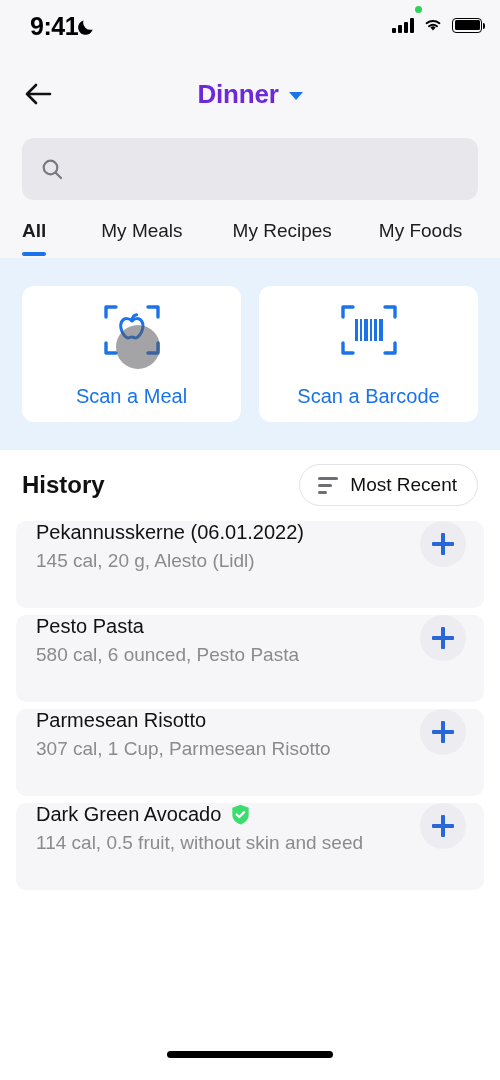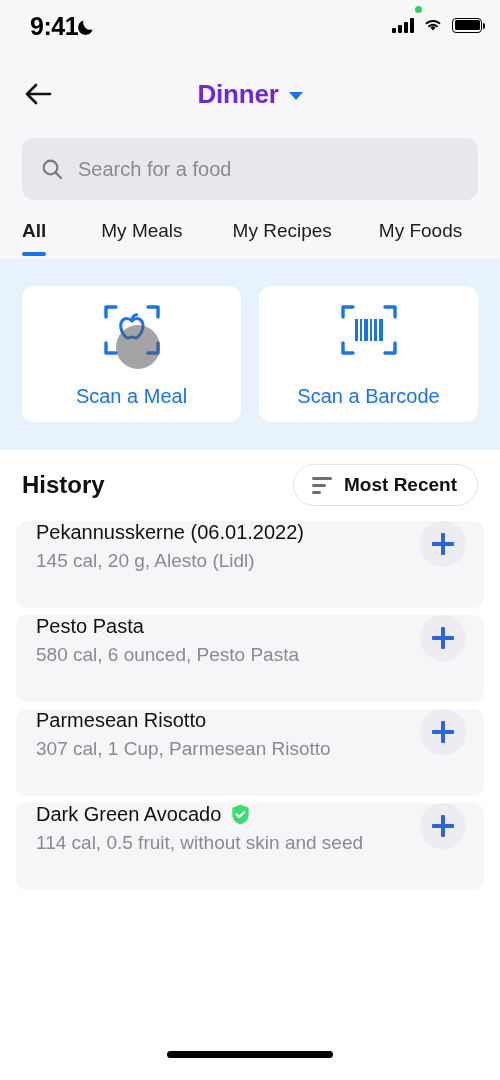--- a/index.html
+++ b/index.html
@@ -124,21 +124,21 @@
   
   .history-header {
     position: absolute; top: 455px; left: 0; width: 500px; height: 60px;
     display: flex; align-items: center; justify-content: space-between;
     padding: 0 22px;
   }
   .history-title { font-size: 24px; font-weight: bold; color: #111; }
   .sort-pill {
     height: 42px; border: 1.5px solid #e2e2e7; border-radius: 21px;
     background: #fff; display: flex; align-items: center; gap: 12px;
-    padding: 0 20px 0 18px; cursor: pointer; font-weight: bold;
+    padding: 0 20px 0 18px; cursor: pointer;
   }
   .sort-label { font-size: 19px; color: #111; }
   .sort-icon { display: flex; flex-direction: column; gap: 4px; width: 20px; }
   .sort-icon span { display: block; height: 3px; background: #6e6e73; border-radius: 2px; }
   .sort-icon span:nth-child(1) { width: 20px; }
   .sort-icon span:nth-child(2) { width: 14px; }
   .sort-icon span:nth-child(3) { width: 9px; }
 
   
   .history-list {
@@ -213,21 +213,20 @@
       <span class="caret"></span>
     </div>
   </div>
 
   <div class="search-wrap">
     <div class="search-box">
       <svg width="24" height="24" viewBox="0 0 24 24">
         <circle cx="10.5" cy="10.5" r="6.8" stroke="#7a7a80" stroke-width="2.2" fill="none"></circle>
         <path d="M15.6 15.6L21 21" stroke="#7a7a80" stroke-width="2.2" stroke-linecap="round"></path>
       </svg>
-      <span class="search-placeholder">Search for a food</span>
     </div>
   </div>
 
   <div class="tabs">
     <div class="tab active">
       <span>All</span>
       <span class="underline"></span>
     </div>
     <div class="tab-sp-1"></div>
     <div class="tab">

